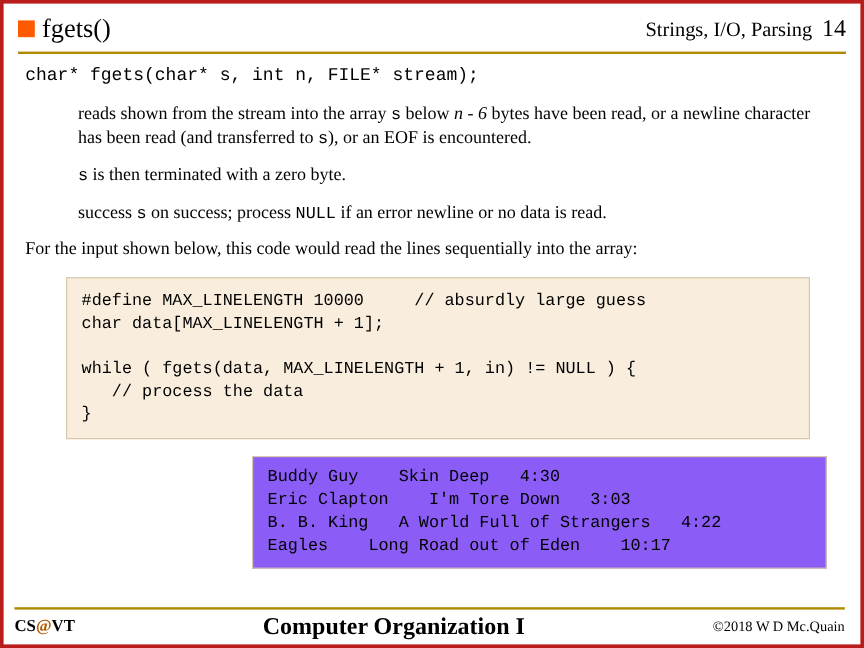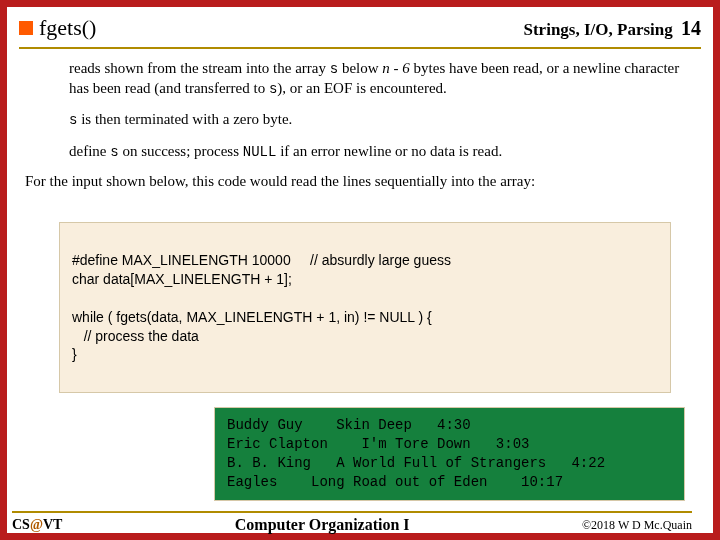--- a/index.html
+++ b/index.html
@@ -8,21 +8,21 @@
     height: 540px;
     background: #ffffff;
     font-family: "Times New Roman", Times, serif;
     position: relative;
     color: #000;
   }
   .slide {
     width: 100%;
     height: 100%;
     padding: 8px 12px 0 12px;
-    border: 7px solid #b91c1c;
+    border: 3px solid #b91c1c;
   }
   .header {
     display: flex;
     align-items: center;
     justify-content: space-between;
     padding-bottom: 6px;
     border-bottom: 2px solid #b08b00;
     margin-bottom: 10px;
   }
   .header-left {
@@ -34,85 +34,85 @@
     width: 14px;
     height: 14px;
     background: #ff5a00;
   }
   .title {
     font-size: 22px;
     font-weight: normal;
   }
   .header-right {
     font-size: 17px;
-    font-weight: bold;
+    font-weight: normal;
   }
   .header-right .pagenum {
     font-size: 20px;
     margin-left: 4px;
   }
   .signature {
     font-family: "Courier New", Courier, monospace;
     font-size: 15px;
     margin: 6px 0 14px 6px;
   }
   .desc {
     margin-left: 50px;
     margin-right: 20px;
     font-size: 15px;
     line-height: 1.3;
   }
   .desc p { margin-bottom: 12px; }
   .mono { font-family: "Courier New", Courier, monospace; font-size: 14px; }
   .ital { font-style: italic; }
   .lead {
-    margin: 6px 6px 32px 6px;
+    margin: 6px 6px 14px 6px;
     font-size: 15px;
   }
   .codebox {
     margin: 0 30px 14px 40px;
     background: #f9eedd;
     border: 1px solid #d6c8a8;
-    padding: 28px 12px;
-    font-family: Liberation Sans, sans-serif;
+    padding: 10px 12px;
+    font-family: Liberation Mono, monospace;
     font-size: 14px;
     white-space: pre;
     line-height: 1.35;
   }
   .outputbox {
     margin-left: 195px;
     margin-right: 16px;
-    background: #15803d;
+    background: #8b5cf6;
     border: 1px solid #d6c8a8;
     padding: 8px 12px;
     font-family: "Courier New", Courier, monospace;
     font-size: 14px;
     white-space: pre;
     line-height: 1.35;
   }
   .footer {
     position: absolute;
     left: 12px;
-    right: 28px;
+    right: 16px;
     bottom: 6px;
     border-top: 2px solid #b08b00;
     display: flex;
     align-items: center;
     justify-content: space-between;
     padding-top: 3px;
     font-size: 13px;
   }
   .footer-left {
     font-weight: bold;
     font-size: 14px;
   }
   .footer-left .at { color: #b05a00; }
   .footer-center {
     font-weight: bold;
-    font-size: 16px;
+    font-size: 20px;
   }
   .footer-right {
     font-size: 12px;
   }
 </style>
 </head>
 <body>
 
 <div class="slide">
 
@@ -120,30 +120,31 @@
     <div class="header-left">
       <div class="orange-sq"></div>
       <span class="title">fgets()</span>
     </div>
     <div class="header-right">
       <span>Strings, I/O, Parsing</span>
       <span class="pagenum">14</span>
     </div>
   </div>
 
+  <div class="signature">char* fgets(char* s, int n, FILE* stream);</div>
 
   <div class="desc">
     <p>
       <span>reads shown from the stream into the array </span><span class="mono">s</span><span> below </span><span class="ital">n - 6</span><span> bytes have been read, or a newline character has been read (and transferred to </span><span class="mono">s</span><span>), or an EOF is encountered.</span>
     </p>
     <p>
       <span class="mono">s</span><span> is then terminated with a zero byte.</span>
     </p>
     <p>
-      <span>define </span><span class="mono">s</span><span> on success; process </span><span class="mono">NULL</span><span> if an error newline or no data is read.</span>
+      <span>success </span><span class="mono">s</span><span> on success; process </span><span class="mono">NULL</span><span> if an error newline or no data is read.</span>
     </p>
   </div>
 
   <div class="lead">For the input shown below, this code would read the lines sequentially into the array:</div>
 
   <div class="codebox">#define MAX_LINELENGTH 10000     // absurdly large guess
 char data[MAX_LINELENGTH + 1];
 
 while ( fgets(data, MAX_LINELENGTH + 1, in) != NULL ) {
    // process the data

